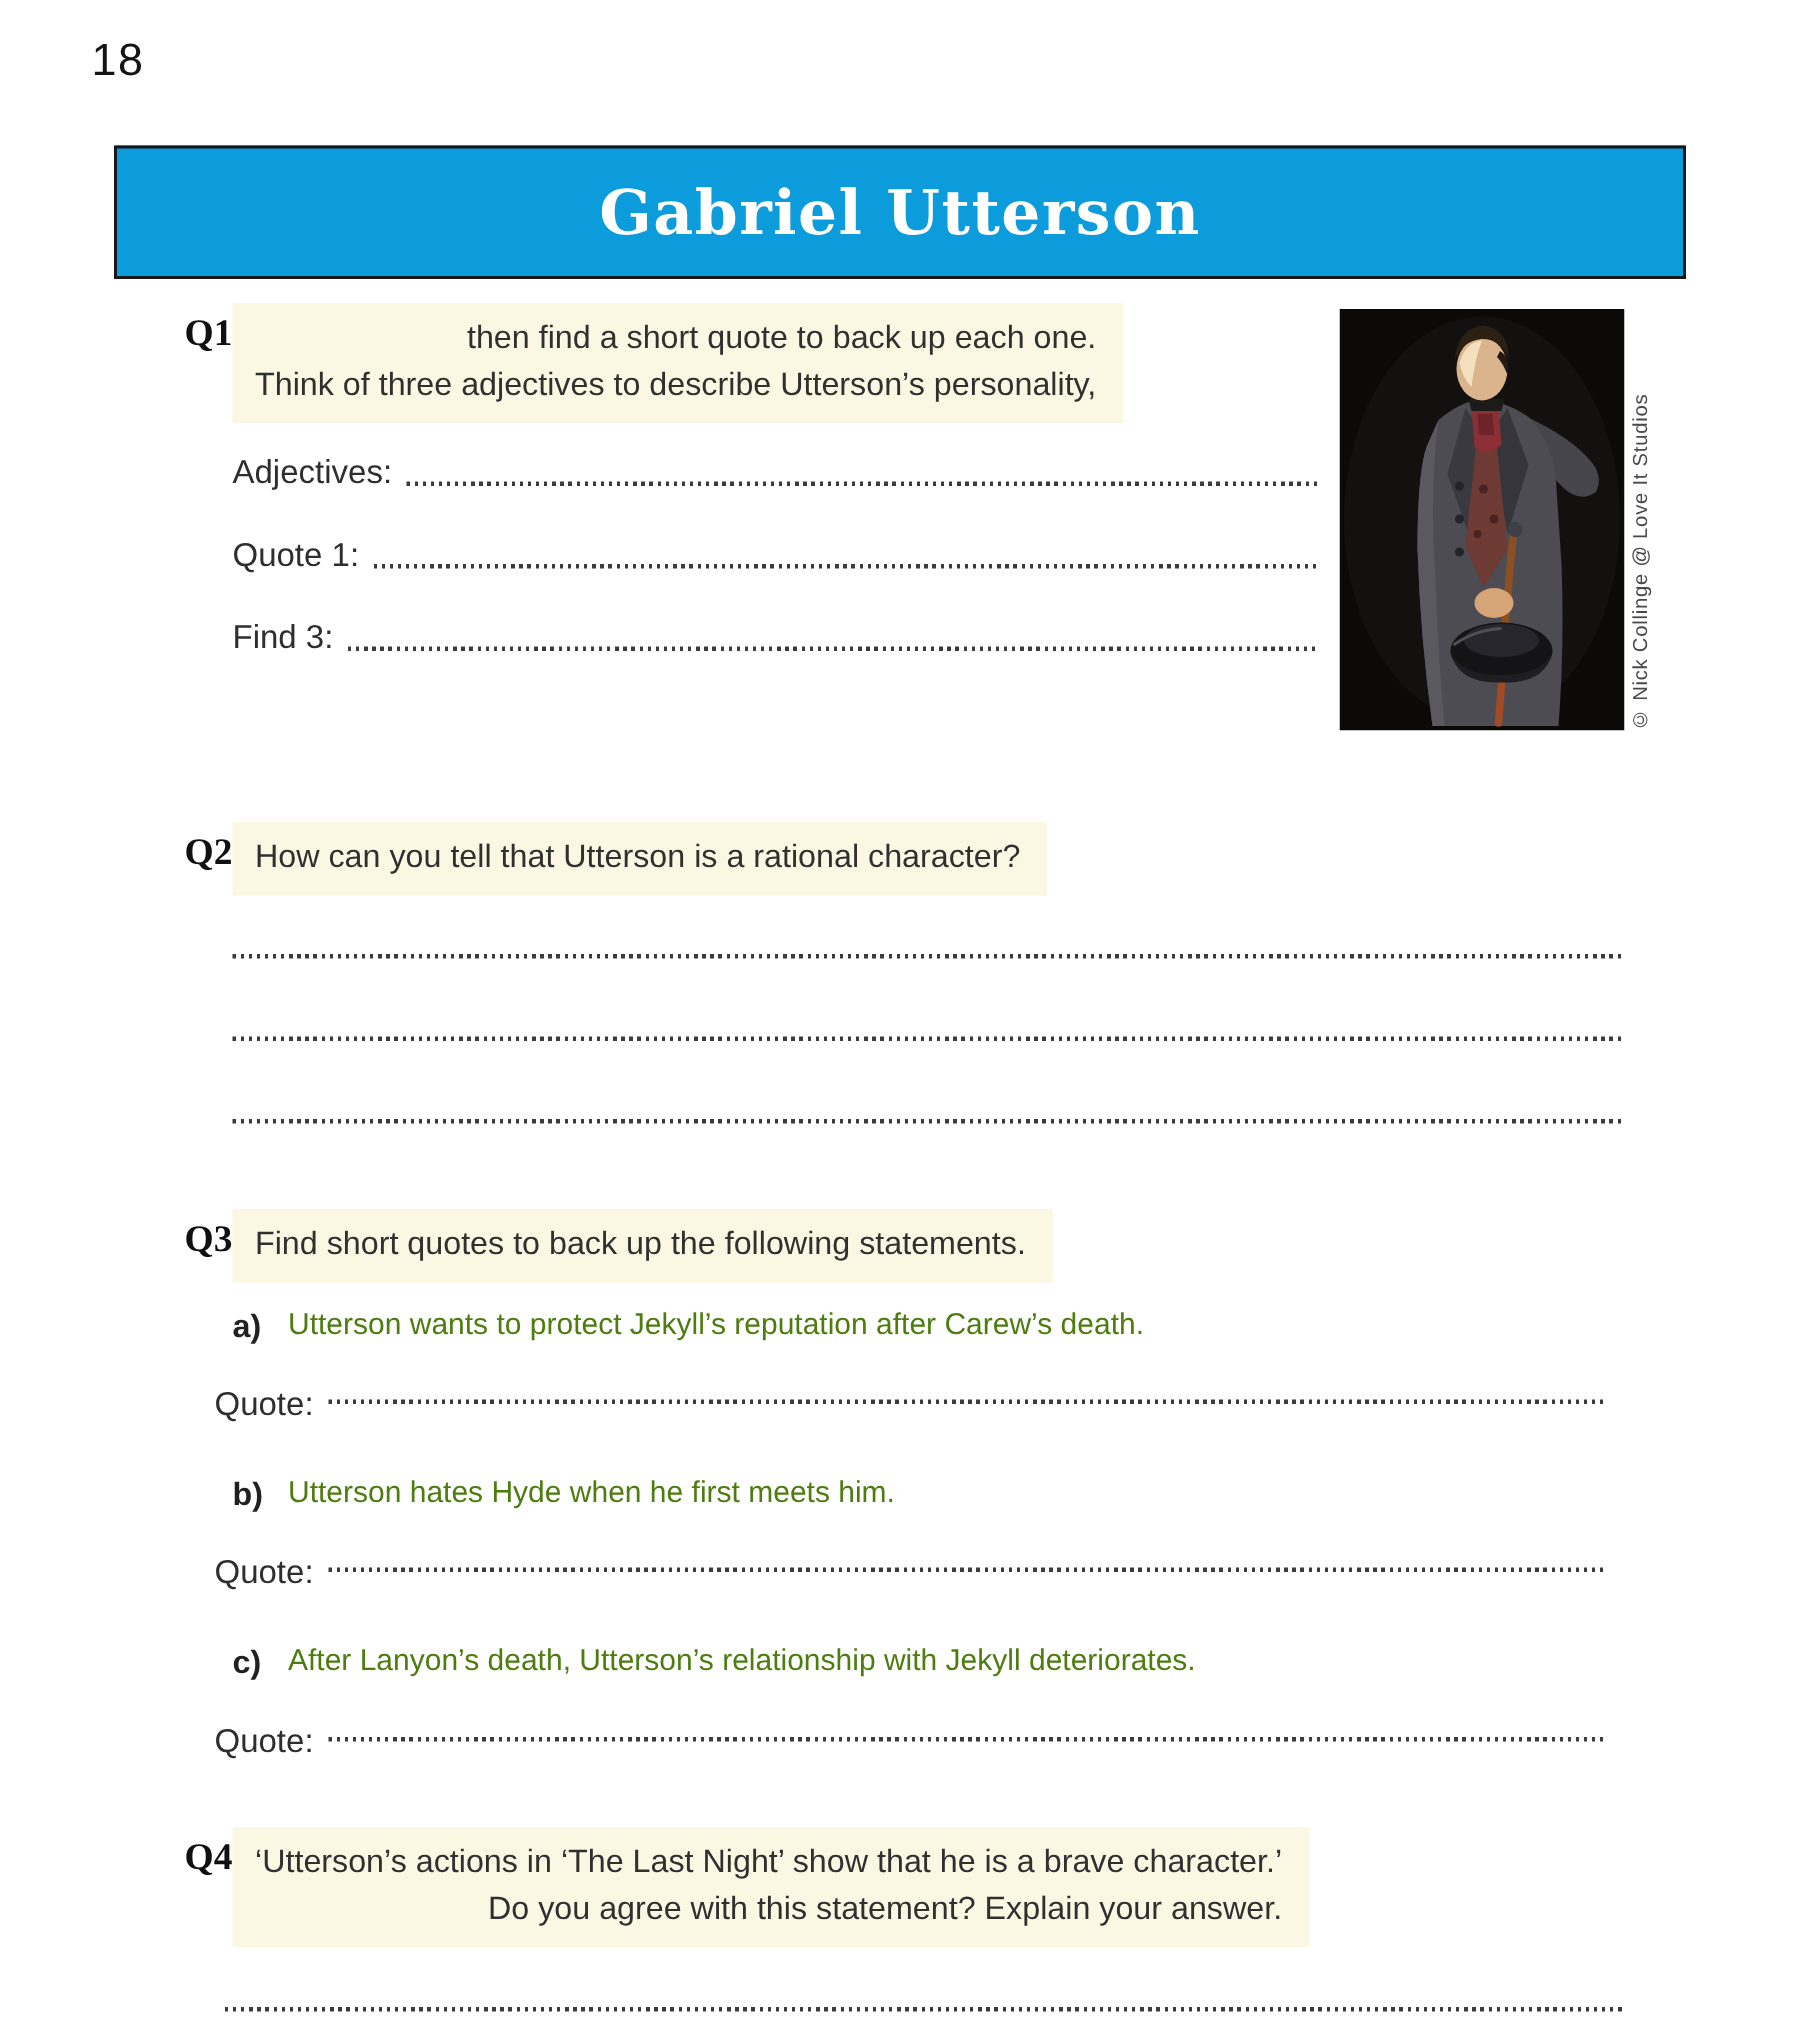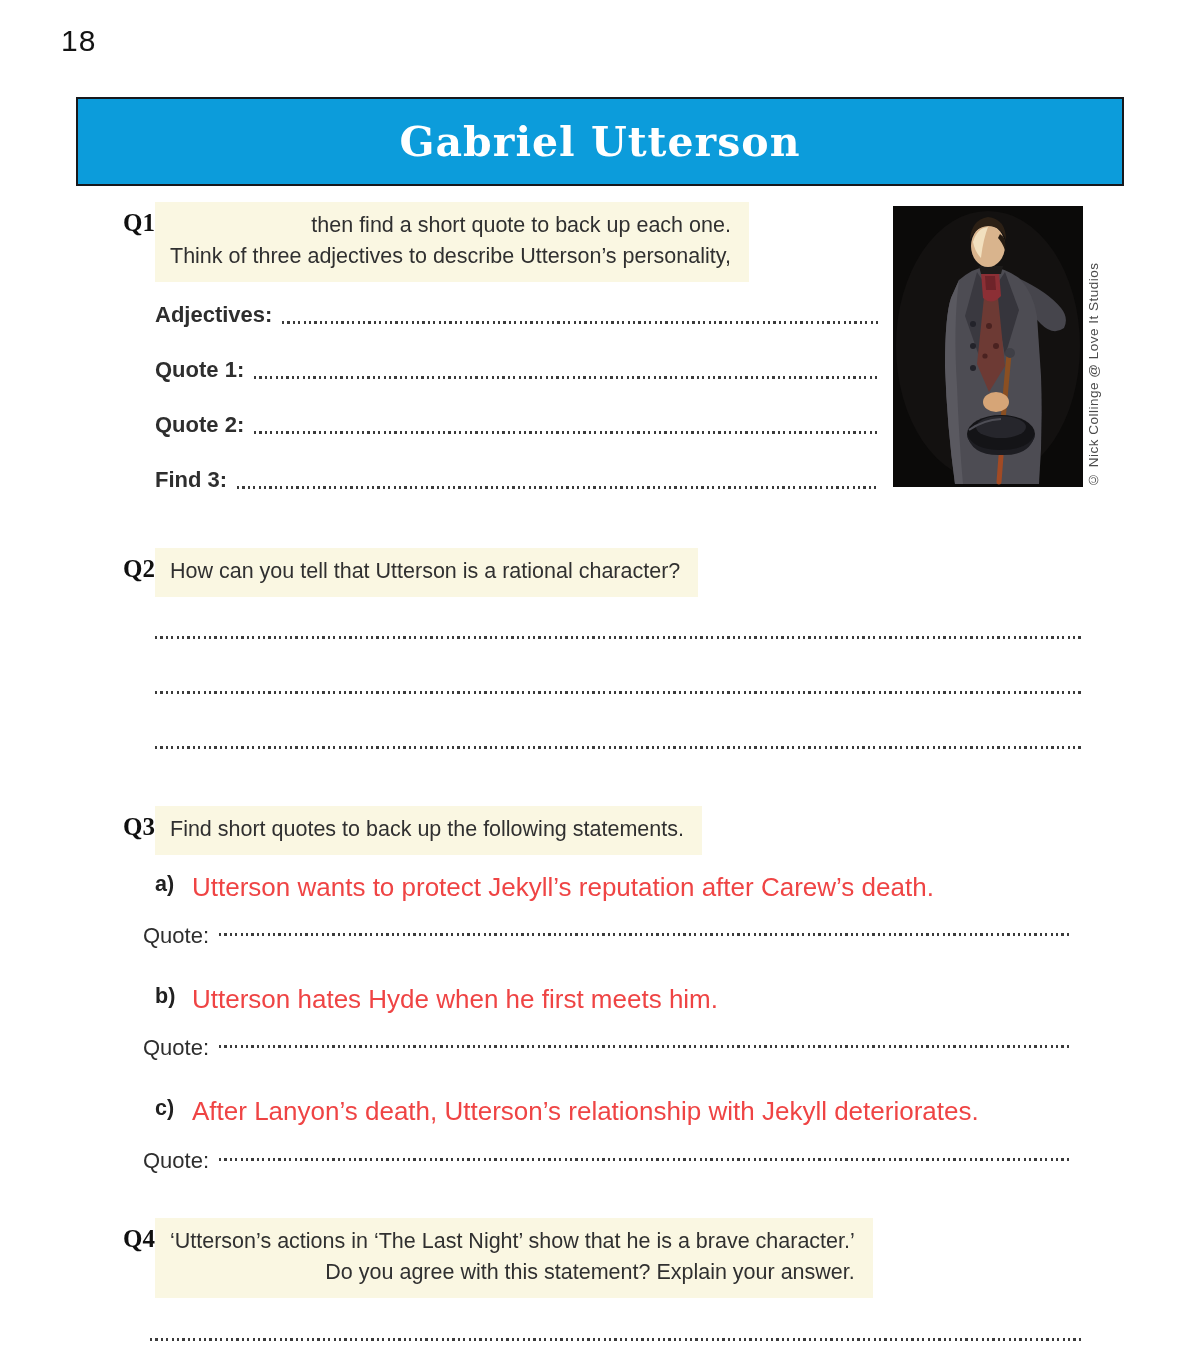--- a/index.html
+++ b/index.html
@@ -34,34 +34,34 @@
   .photo { position:absolute; left:893px; top:206px; width:190px; height:281px; }
   .photo svg { display:block; }
   .credit {
     position:absolute; left:1086px; top:206px; height:281px; width:22px;
   }
   .credit span {
     display:block; height:281px;
     writing-mode:vertical-rl; transform:rotate(180deg);
     font-size:13.5px; color:#4a4a4a; letter-spacing:0.5px; white-space:nowrap;
   }
-  .fields { position:absolute; left:155px; width:724px;font-weight:bold; }
+  .fields { position:absolute; left:155px; width:724px; }
   .frow { display:flex; align-items:flex-end; height:33px; margin-bottom:22px; }
   .flabel { font-size:22px; color:#2e2e2e; white-space:nowrap; }
   .dots {
     flex:1; height:3px; margin-left:10px; margin-bottom:4px;
     background:repeating-linear-gradient(to right,#3b3b3b 0 2.2px,transparent 2.2px 5.4px);
   }
   .dline {
     position:absolute; height:3px;
     background:repeating-linear-gradient(to right,#3b3b3b 0 2.2px,transparent 2.2px 5.4px);
   }
   .itemrow { position:absolute; left:155px; display:flex; align-items:flex-start; }
   .iletter { font-weight:bold; font-size:21.5px; color:#212121; width:37px; flex:0 0 37px; }
-  .itext { font-size:26px; color:#ef4444; }
+  .itext { font-size:20px; color:#4d7c0f; }
   .quoterow { position:absolute; left:143px; width:928px; display:flex; align-items:center; height:32px; }
 </style>
 </head>
 <body>
 
 <div class="page">
 
   <div class="pagenum">18</div>
 
   <div class="banner">
@@ -128,24 +128,20 @@
   <div class="fields" style="top:295px;">
     <div class="frow">
       <span class="flabel">Adjectives:</span>
       <span class="dots"></span>
     </div>
     <div class="frow">
       <span class="flabel">Quote 1:</span>
       <span class="dots"></span>
     </div>
     <div class="frow">
-      <span class="flabel">Quote 2:</span>
-      <span class="dots"></span>
-    </div>
-    <div class="frow">
       <span class="flabel">Find 3:</span>
       <span class="dots"></span>
     </div>
   </div>
 
   <div class="qrow" style="left:97px; top:548px;">
     <span class="qlabel">Q2</span>
     <div class="highlight">
       <div>How can you tell that Utterson is a rational character?</div>
     </div>

